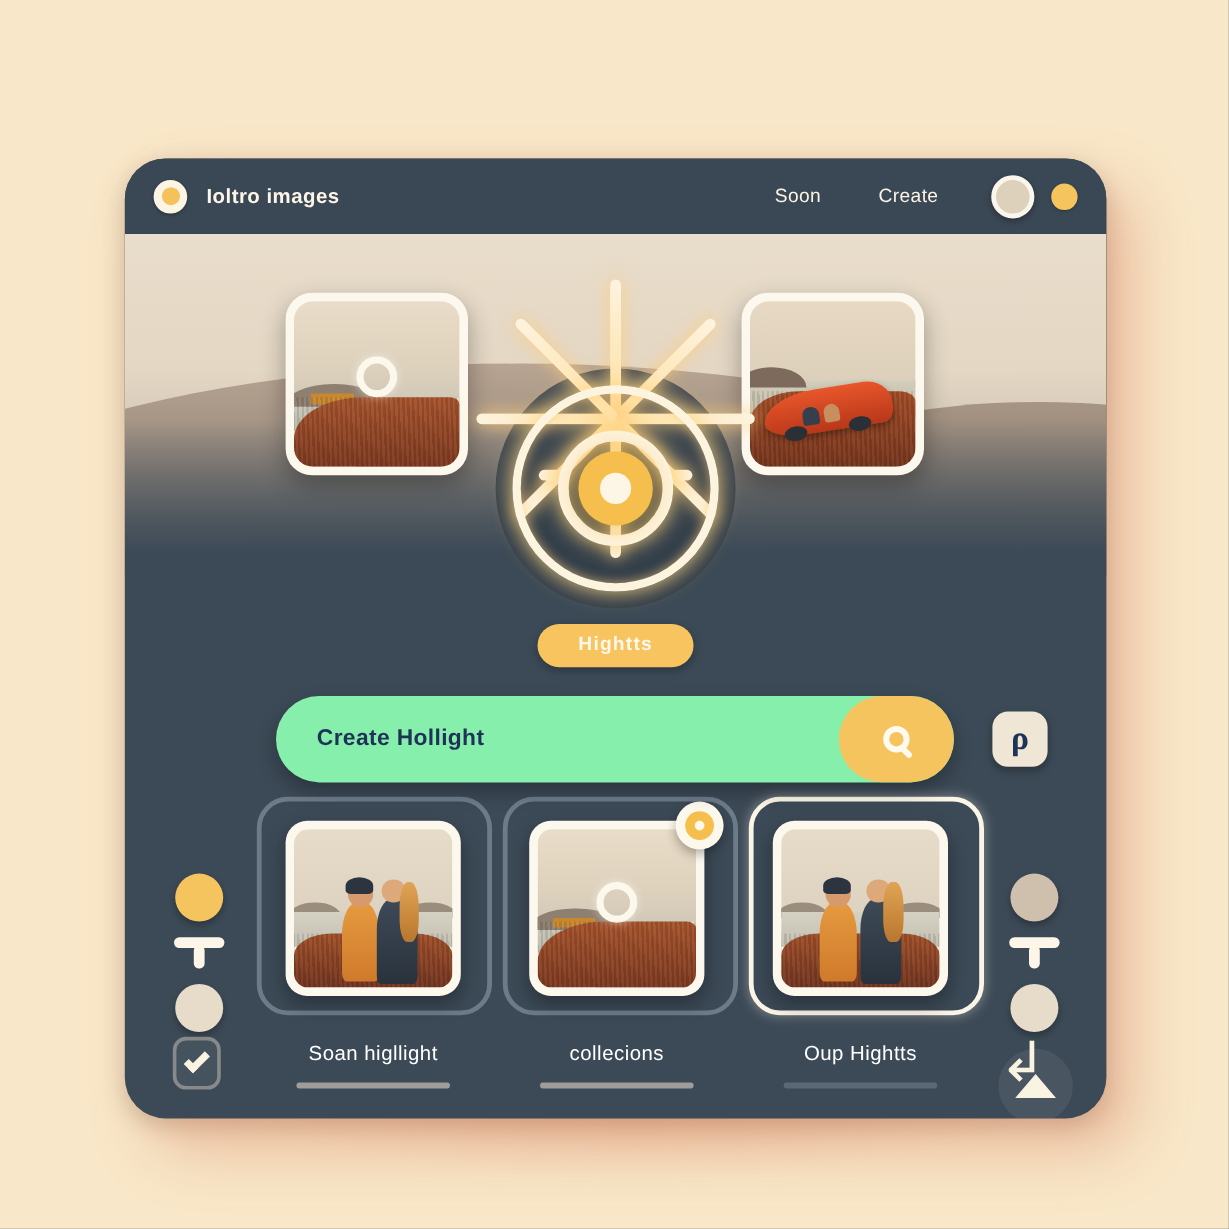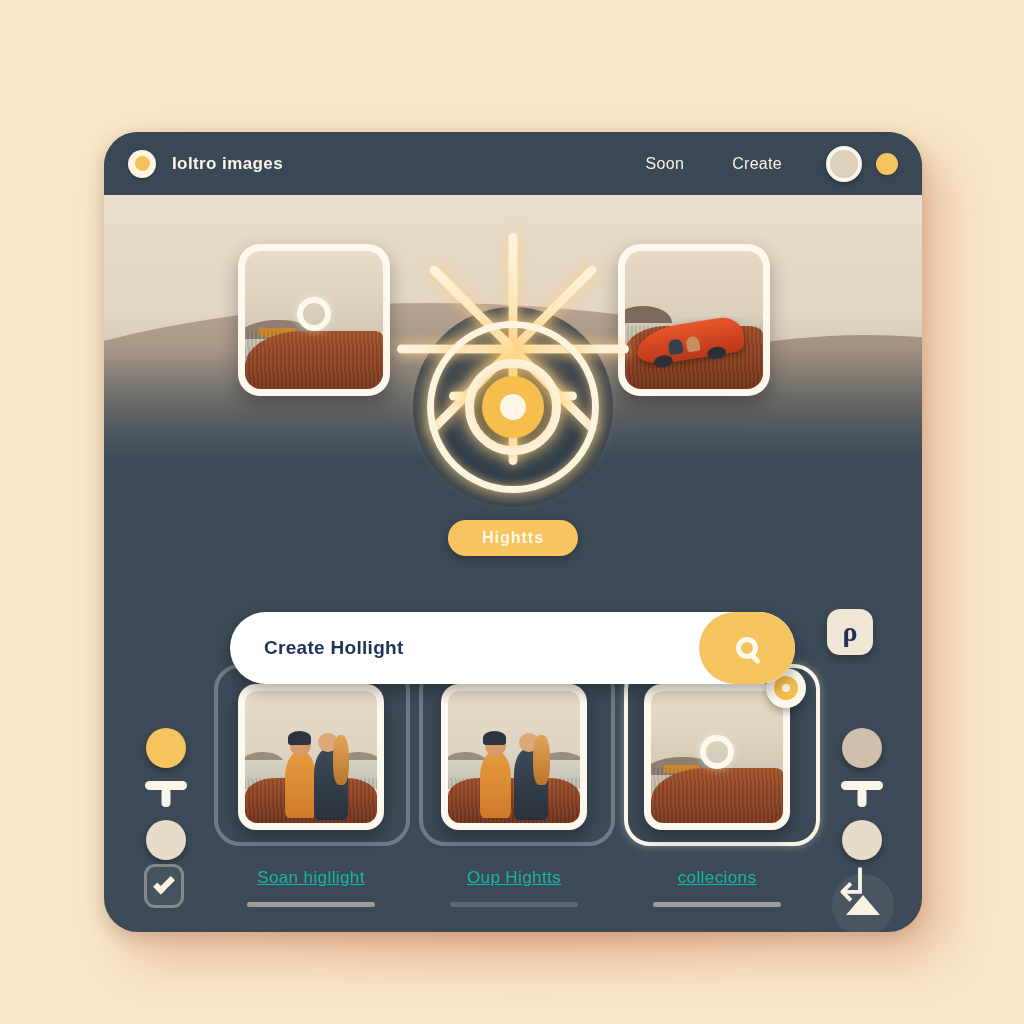--- a/index.html
+++ b/index.html
@@ -271,28 +271,27 @@
     position: absolute;
     left: 0; top: 448px;
     width: 100%;
     display: flex;
     align-items: center;
     z-index: 5;
   }
   .searchbar {
     margin-left: 126px;
     width: 565px; height: 72px;
-    background: #ffffff;
+    background: #86efac;
     border-radius: 36px;
     display: flex;
     align-items: center;
     box-shadow: 0 7px 16px rgba(0,0,0,.3);
     position: relative;
     overflow: hidden;
-    margin-top: 32px;
   }
   .search-value {
     margin-left: 34px;
     color: #1e3356;
     font-size: 19px;
     font-weight: bold;
     letter-spacing: .3px;
   }
   .search-go {
     position:absolute; right:0; top:0;
@@ -438,25 +437,24 @@
     background:#f6bf4d;
     display:flex; align-items:center; justify-content:center;
   }
   .card-badge i::after {
     content:""; width: 8px; height: 8px; border-radius:50%;
     background:#fdf8ec;
   }
 
   .card-label {
     margin-top: 38px;
-    color: #14b8a6;
+    color: #ffffff;
     font-size: 17px;
     letter-spacing: .4px;
     text-align: center;
-    text-decoration: underline;
   }
   .card-underline {
     margin-top: 14px;
     width: 128px; height: 5px;
     border-radius: 3px;
     background: rgba(225,212,196,.6);
   }
   .card-underline.dim { background: rgba(150,160,170,.35); }
 
   
@@ -653,39 +651,20 @@
                 <div class="hillR"></div>
               <div class="water"></div>
                 <div class="field"></div>
               <div class="person-m"></div>
                 <div class="person-f"></div>
             </div>
           </div>
         </div>
         <div class="card-label">Soan higllight</div>
         <div class="card-underline"></div>
-
-      </div>
-
-      <div class="card">
-        <div class="card-thumb">
-          <div class="pic">
-            <div class="scene couple">
-              <div class="sky"></div>
-                <div class="hillL"></div>
-                <div class="hillR"></div>
-              <div class="water"></div>
-                <div class="field"></div>
-              <div class="person-m" style="left:24%"></div>
-              <div class="person-f" style="left:50%"></div>
-            </div>
-          </div>
-        </div>
-        <div class="card-label">Oup Hightts</div>
-        <div class="card-underline dim"></div>
 
       </div>
 
       <div class="card">
         <div class="card-thumb">
           <div class="pic">
             <div class="scene">
               <div class="sky"></div>
                 <div class="water"></div>
               <div class="ridge"></div>
@@ -697,20 +676,39 @@
           </div>
           <div class="card-badge">
               <i></i>
             </div>
         </div>
         <div class="card-label">collecions</div>
         <div class="card-underline"></div>
 
       </div>
 
+      <div class="card">
+        <div class="card-thumb">
+          <div class="pic">
+            <div class="scene couple">
+              <div class="sky"></div>
+                <div class="hillL"></div>
+                <div class="hillR"></div>
+              <div class="water"></div>
+                <div class="field"></div>
+              <div class="person-m" style="left:24%"></div>
+              <div class="person-f" style="left:50%"></div>
+            </div>
+          </div>
+        </div>
+        <div class="card-label">Oup Hightts</div>
+        <div class="card-underline dim"></div>
+
+      </div>
+
     </div>
   </div>
 
   <div class="side-toggle left">
     <div class="st-circle yellow"></div>
     <div class="st-tee"></div>
     <div class="st-circle cream"></div>
   </div>
 
   <div class="side-toggle right">

